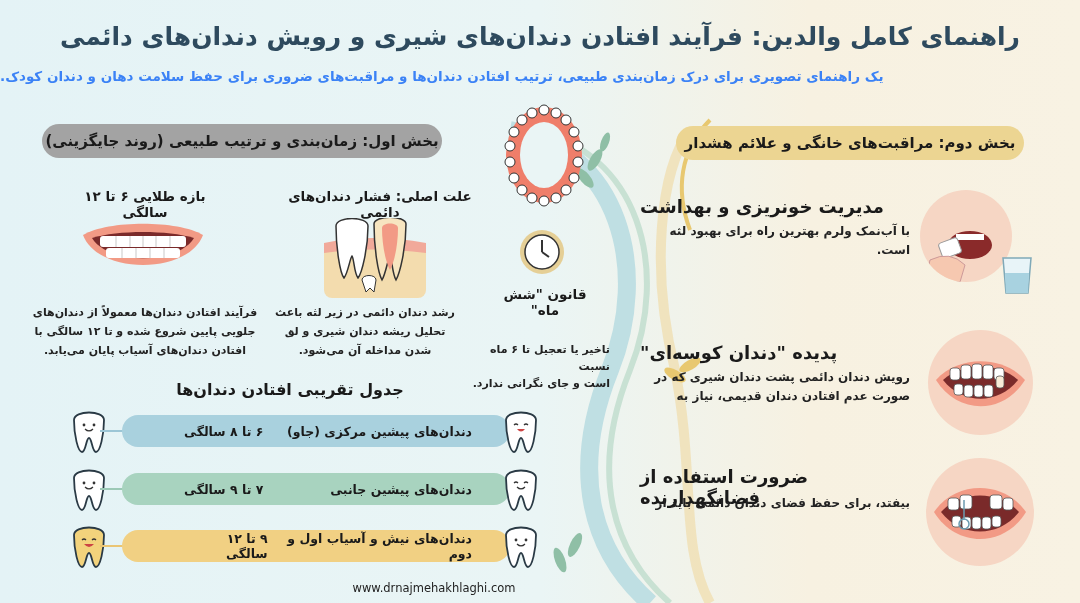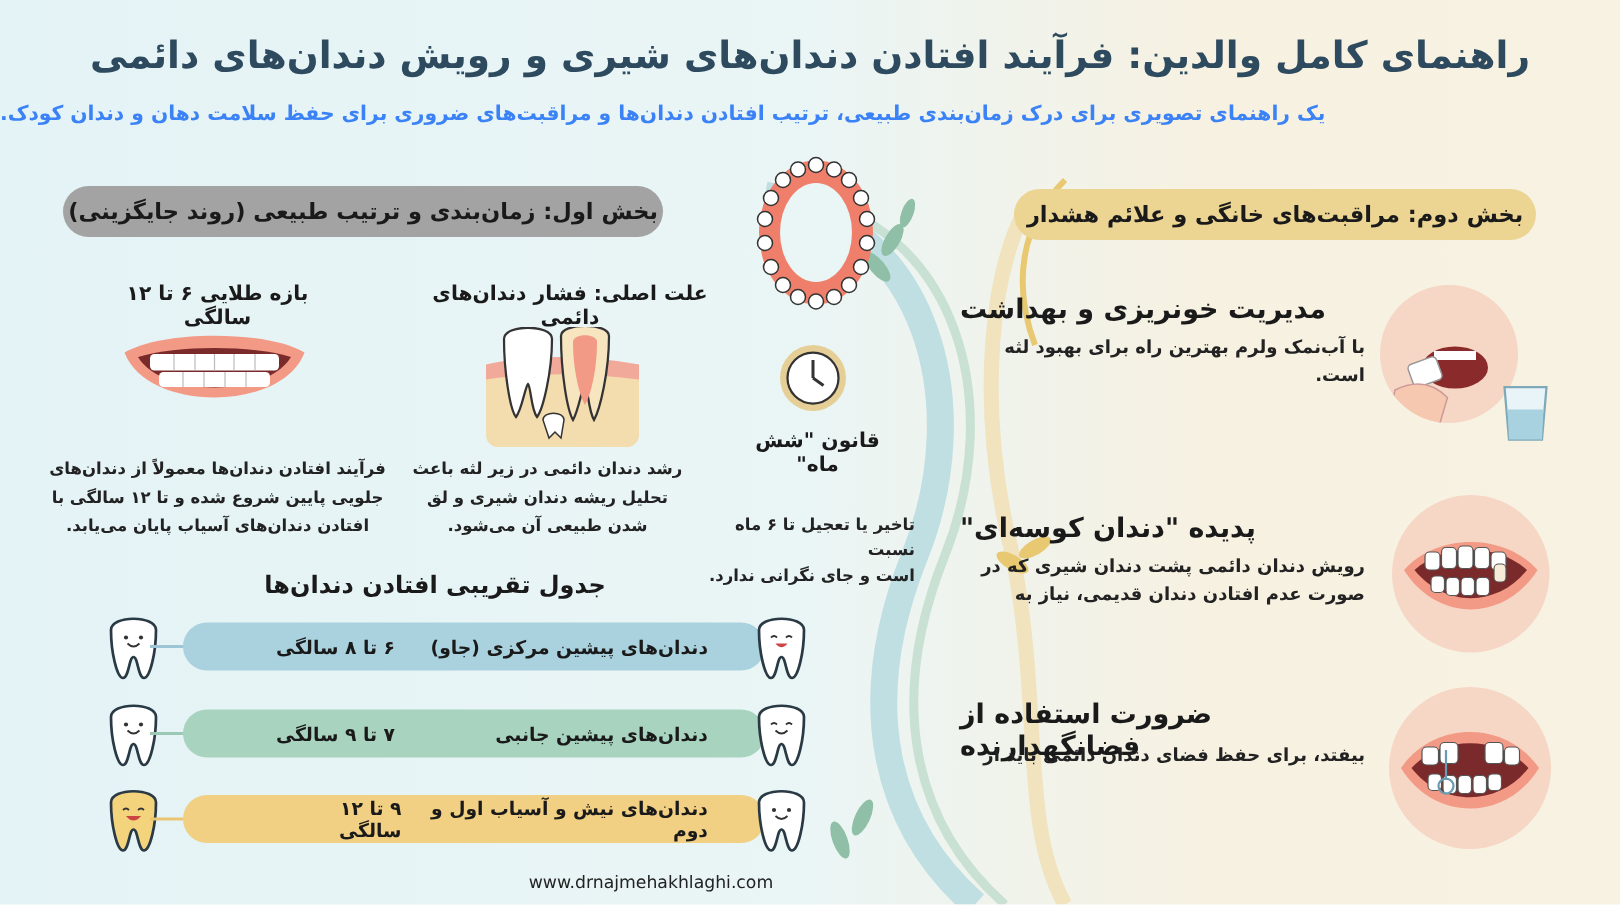--- a/index.html
+++ b/index.html
@@ -150,21 +150,21 @@
   <rect x="2" y="25" width="102" height="55" rx="8" fill="#f3dcae"></rect>
   <path d="M2 25 Q 50 15 104 25 L 104 35 Q 50 28 2 35 Z" fill="#f1a99a"></path>
   <path d="M14 8 C 14 -2, 46 -2, 46 8 C 46 30, 40 55, 36 60 C 32 55, 32 40, 30 38 C 28 40, 26 55, 22 60 C 18 55, 14 30, 14 8 Z" fill="#fff" stroke="#333" stroke-width="1.5"></path>
   <path d="M52 6 C 52 -3, 84 -3, 84 6 C 84 30, 78 55, 74 62 C 70 55, 70 40, 68 38 C 66 40, 64 55, 60 62 C 56 55, 52 30, 52 6 Z" fill="#f7e5c0" stroke="#333" stroke-width="1.5"></path>
   <path d="M60 10 C 60 4, 76 4, 76 10 C 76 28, 72 45, 68 52 C 64 45, 60 28, 60 10 Z" fill="#f29a85"></path>
   <path d="M40 62 C 40 56, 54 56, 54 62 L 52 74 L 48 70 L 44 74 Z" fill="#fff" stroke="#333" stroke-width="1"></path>
 </svg>
 <div class="abs p-col rtl" style="top:303px;left:265px;width:200px;">
   <div>رشد دندان دائمی در زیر لثه باعث</div>
   <div>تحلیل ریشه دندان شیری و لق</div>
-  <div>شدن طبیعی آن می‌شود.</div>
+  <div>شدن مداخله آن می‌شود.</div>
 </div>
 
 <svg class="abs clock" viewBox="0 0 48 48">
   <circle cx="24" cy="24" r="22" fill="#e5cf96"></circle>
   <circle cx="24" cy="24" r="17" fill="#fff" stroke="#333" stroke-width="1.5"></circle>
   <line x1="24" y1="24" x2="24" y2="12" stroke="#333" stroke-width="2"></line>
   <line x1="24" y1="24" x2="31" y2="29" stroke="#333" stroke-width="2"></line>
 </svg>
 <div class="abs h-col rtl" style="top:286px;left:490px;width:110px;">قانون "شش ماه"</div>
 <div class="abs p-col rtl" style="top:305px;left:470px;width:140px;line-height:17px;font-size:11px;text-align:right;margin-top:36px;">

